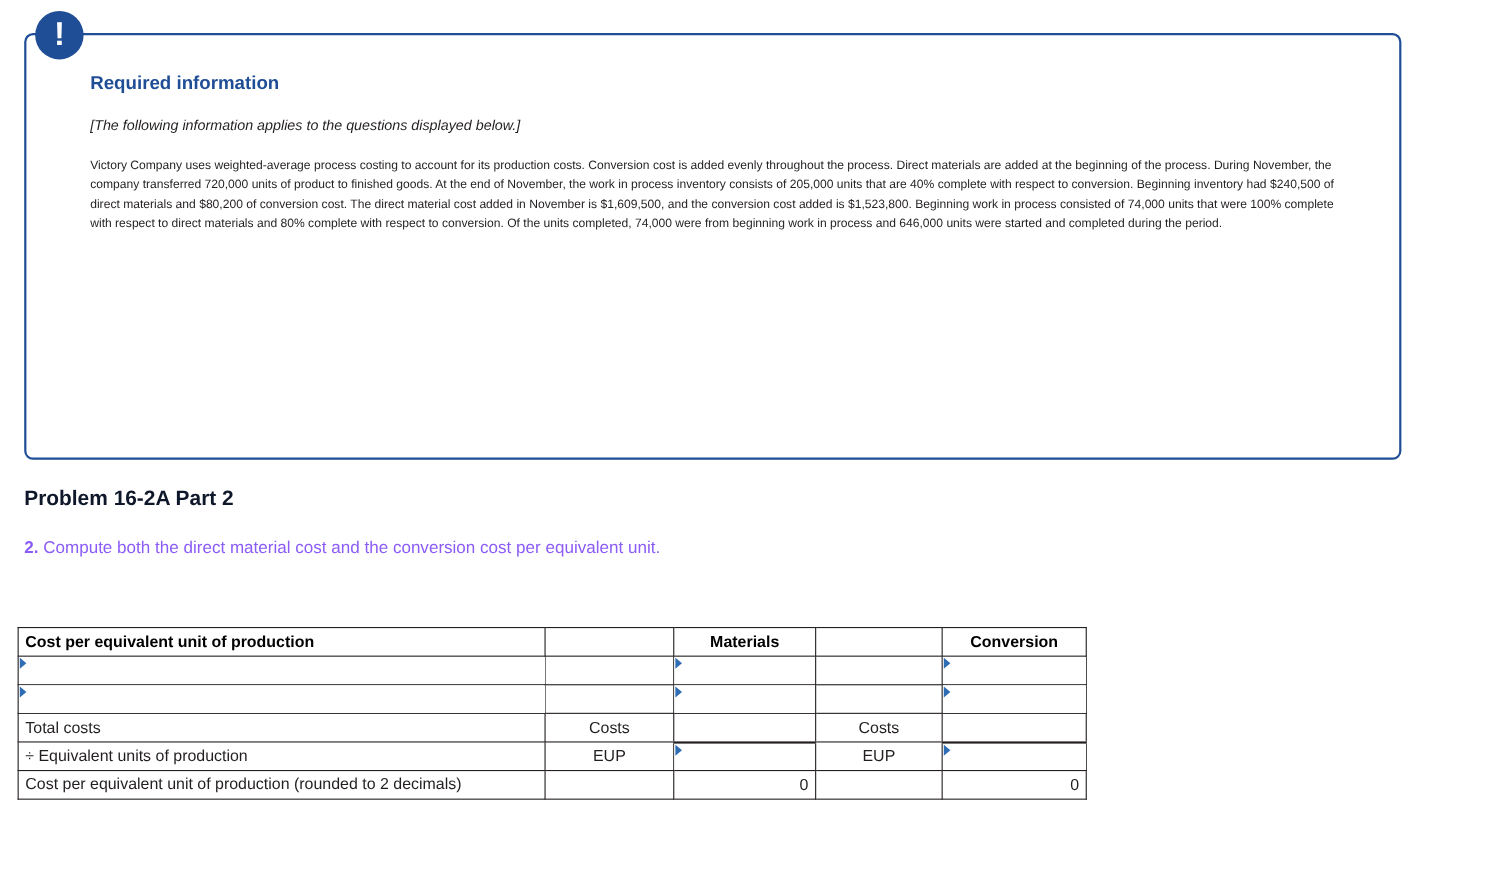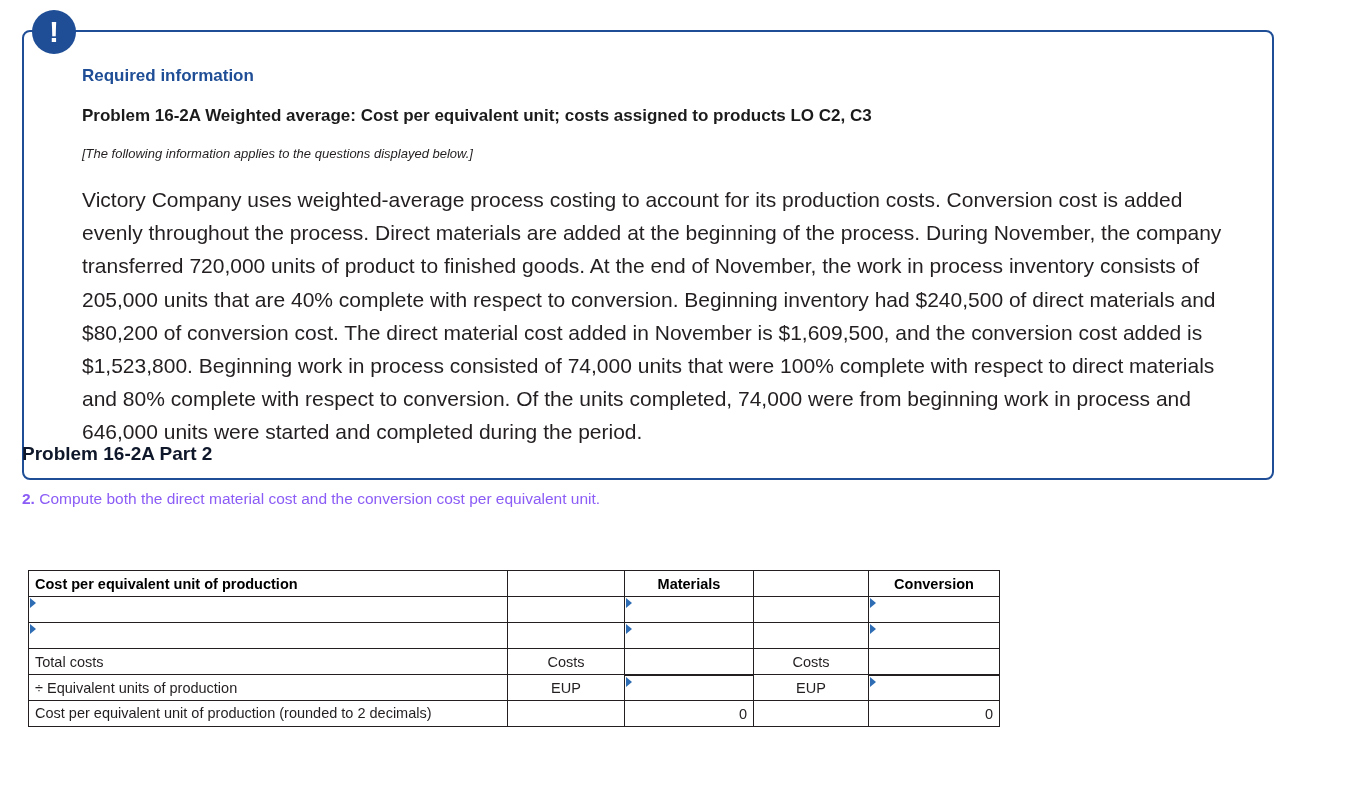--- a/index.html
+++ b/index.html
@@ -62,21 +62,21 @@
     font-weight: bold;
     margin: 0 0 20px 0;
   }
   .applies {
     font-size: 13px;
     font-style: italic;
     margin: 0 0 22px 0;
     color: #231f20;
   }
   .body-text {
-    font-size: 21px;
+    font-size: 11px;
     line-height: 1.58;
     margin: 0;
     color: #231f20;
     max-width: 1140px;
   }
 
   
   .part-heading {
     position: absolute;
     left: 22px;
@@ -92,21 +92,21 @@
     font-size: 15.5px;
     color: #8b5cf6;
   }
   .question-line b {
     font-weight: bold;
   }
 
   
   .table-wrap {
     position: absolute;
-    left: 28px;
+    left: 16px;
     top: 570px;
   }
   table.cost-table {
     border-collapse: collapse;
     font-size: 14.5px;
     table-layout: fixed;
   }
   table.cost-table td {
     border: 1px solid #231f20;
     height: 26px;
@@ -153,21 +153,20 @@
 </style>
 </head>
 <body>
 
 <div class="page">
 
   <div class="callout">
     <div class="callout-badge">!</div>
     <div class="callout-inner">
       <div class="req-title">Required information</div>
-      <div class="prob-title">Problem 16-2A Weighted average: Cost per equivalent unit; costs assigned to products LO C2, C3</div>
       <div class="applies">[The following information applies to the questions displayed below.]</div>
       <p class="body-text">Victory Company uses weighted-average process costing to account for its production costs. Conversion cost is added evenly throughout the process. Direct materials are added at the beginning of the process. During November, the company transferred 720,000 units of product to finished goods. At the end of November, the work in process inventory consists of 205,000 units that are 40% complete with respect to conversion. Beginning inventory had $240,500 of direct materials and $80,200 of conversion cost. The direct material cost added in November is $1,609,500, and the conversion cost added is $1,523,800. Beginning work in process consisted of 74,000 units that were 100% complete with respect to direct materials and 80% complete with respect to conversion. Of the units completed, 74,000 were from beginning work in process and 646,000 units were started and completed during the period.</p>
     </div>
   </div>
 
   <div class="part-heading">Problem 16-2A Part 2</div>
 
   <div class="question-line">
     <b>2.</b><span> Compute both the direct material cost and the conversion cost per equivalent unit.</span>
   </div>

